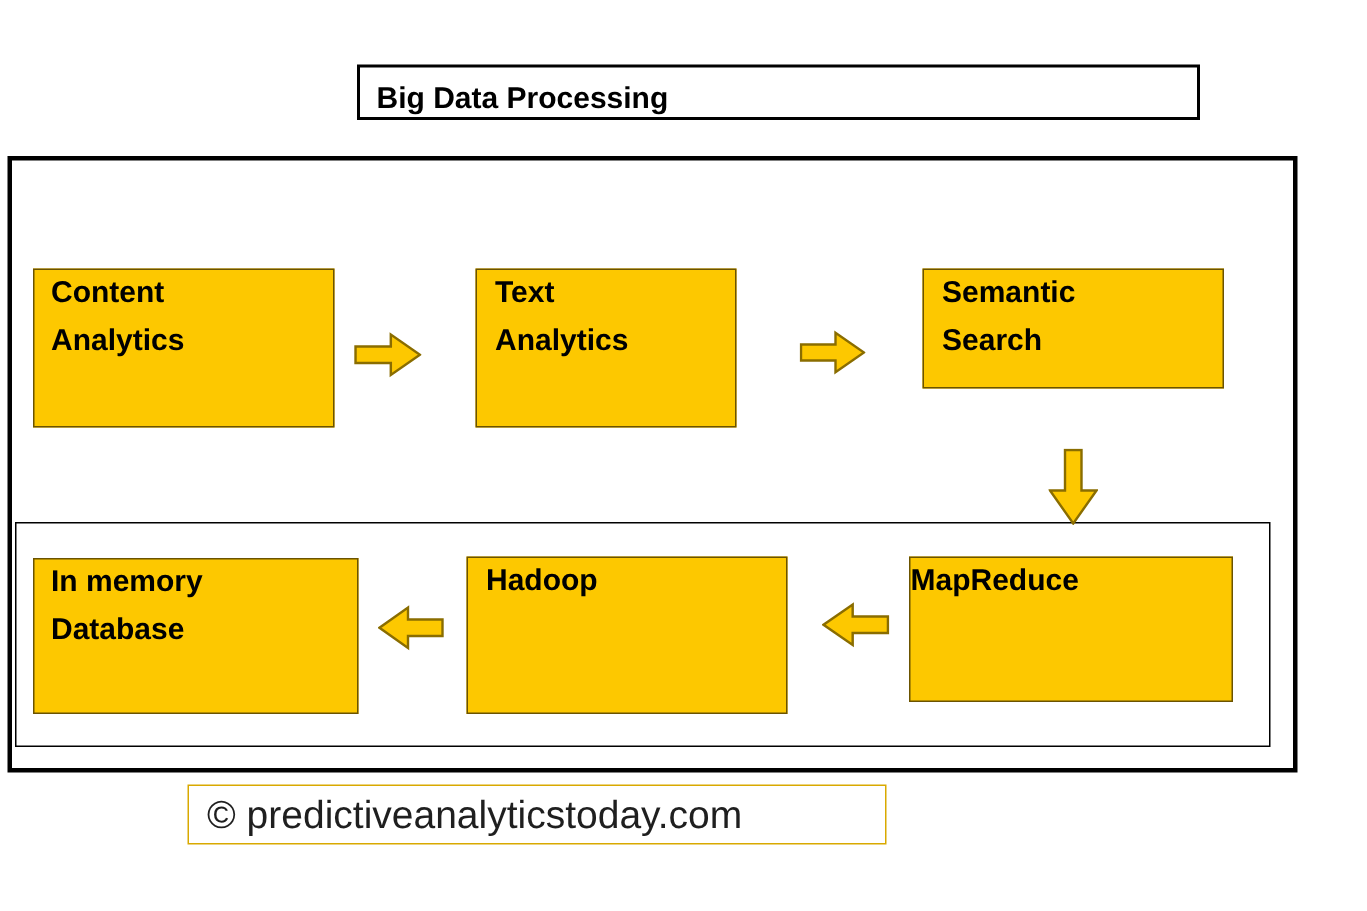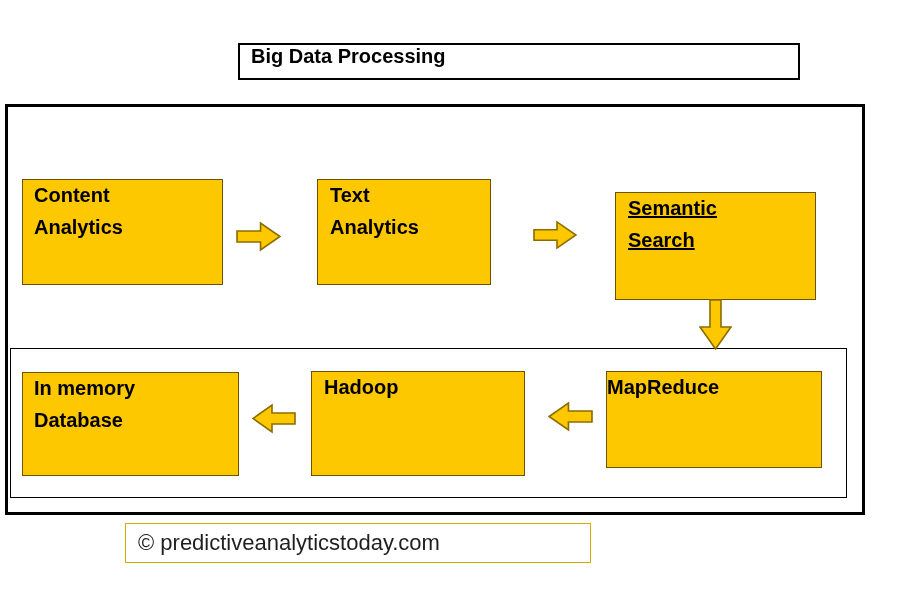--- a/index.html
+++ b/index.html
@@ -19,21 +19,21 @@
     background:#ffffff;
     font-family:"Liberation Sans","DejaVu Sans",sans-serif;
     color:var(--text-color);
     overflow:hidden;
   }
   .abs{position:absolute;box-sizing:border-box;}
 
   .title-box{
     left:238px;top:43px;width:562px;height:37px;
     border:2px solid #000;
-    display:flex;align-items:flex-start;
+    display:flex;align-items:flex-end;
     padding-left:11px;
     font-size:20px;font-weight:bold;
     background:#fff;
   }
 
   .outer-box{
     left:5px;top:104px;width:860px;height:411px;
     border:3px solid var(--outer-border);
     background:transparent;
   }
@@ -56,41 +56,41 @@
     border:1.5px solid var(--box-border);
     display:flex;align-items:flex-start;
     font-size:20px;font-weight:bold;
     line-height:1.58;
     z-index:3;
   }
   .ybox .lbl{white-space:pre-line;}
 
   .box-content  {left:22px; top:179px;width:201px;height:106px;padding-left:11px;}
   .box-text     {left:317px;top:179px;width:174px;height:106px;padding-left:12px;}
-  .box-semantic {left:615px;top:192px;width:201px;height:108px;padding-left:12px;text-decoration:underline;}
+  .box-semantic {left:615px;top:179px;width:201px;height:80px;padding-left:12px;}
   .box-mapreduce{left:606px;top:371px;width:216px;height:97px; }
   .box-hadoop   {left:311px;top:371px;width:214px;height:105px;padding-left:12px;}
   .box-inmem    {left:22px; top:372px;width:217px;height:104px;padding-left:11px;}
 
   .arrow{z-index:4;}
   .arrow svg{display:block;width:100%;height:100%;}
   .arrow path{fill:var(--arrow-fill);stroke:var(--arrow-stroke);stroke-width:1.6;}
 
   .arrow-r1{left:236px;top:220px;width:45px;height:33px;}
   .arrow-r2{left:533px;top:219px;width:44px;height:32px;}
   .arrow-dn{left:699px;top:299px;width:33px;height:51px;}
   .arrow-l1{left:252px;top:403px;width:44px;height:31px;}
   .arrow-l2{left:548px;top:401px;width:45px;height:31px;}
 
   .footer-box{
     left:125px;top:523px;width:466px;height:40px;
     border:1px solid var(--footer-border);
     display:flex;align-items:center;
     padding-left:12px;
-    font-size:22px;
+    font-size:26px;
     color:var(--footer-text);
     background:#fff;
   }
 </style>
 </head>
 <body>
 
 <div id="canvas">
 
   <div class="abs title-box">

